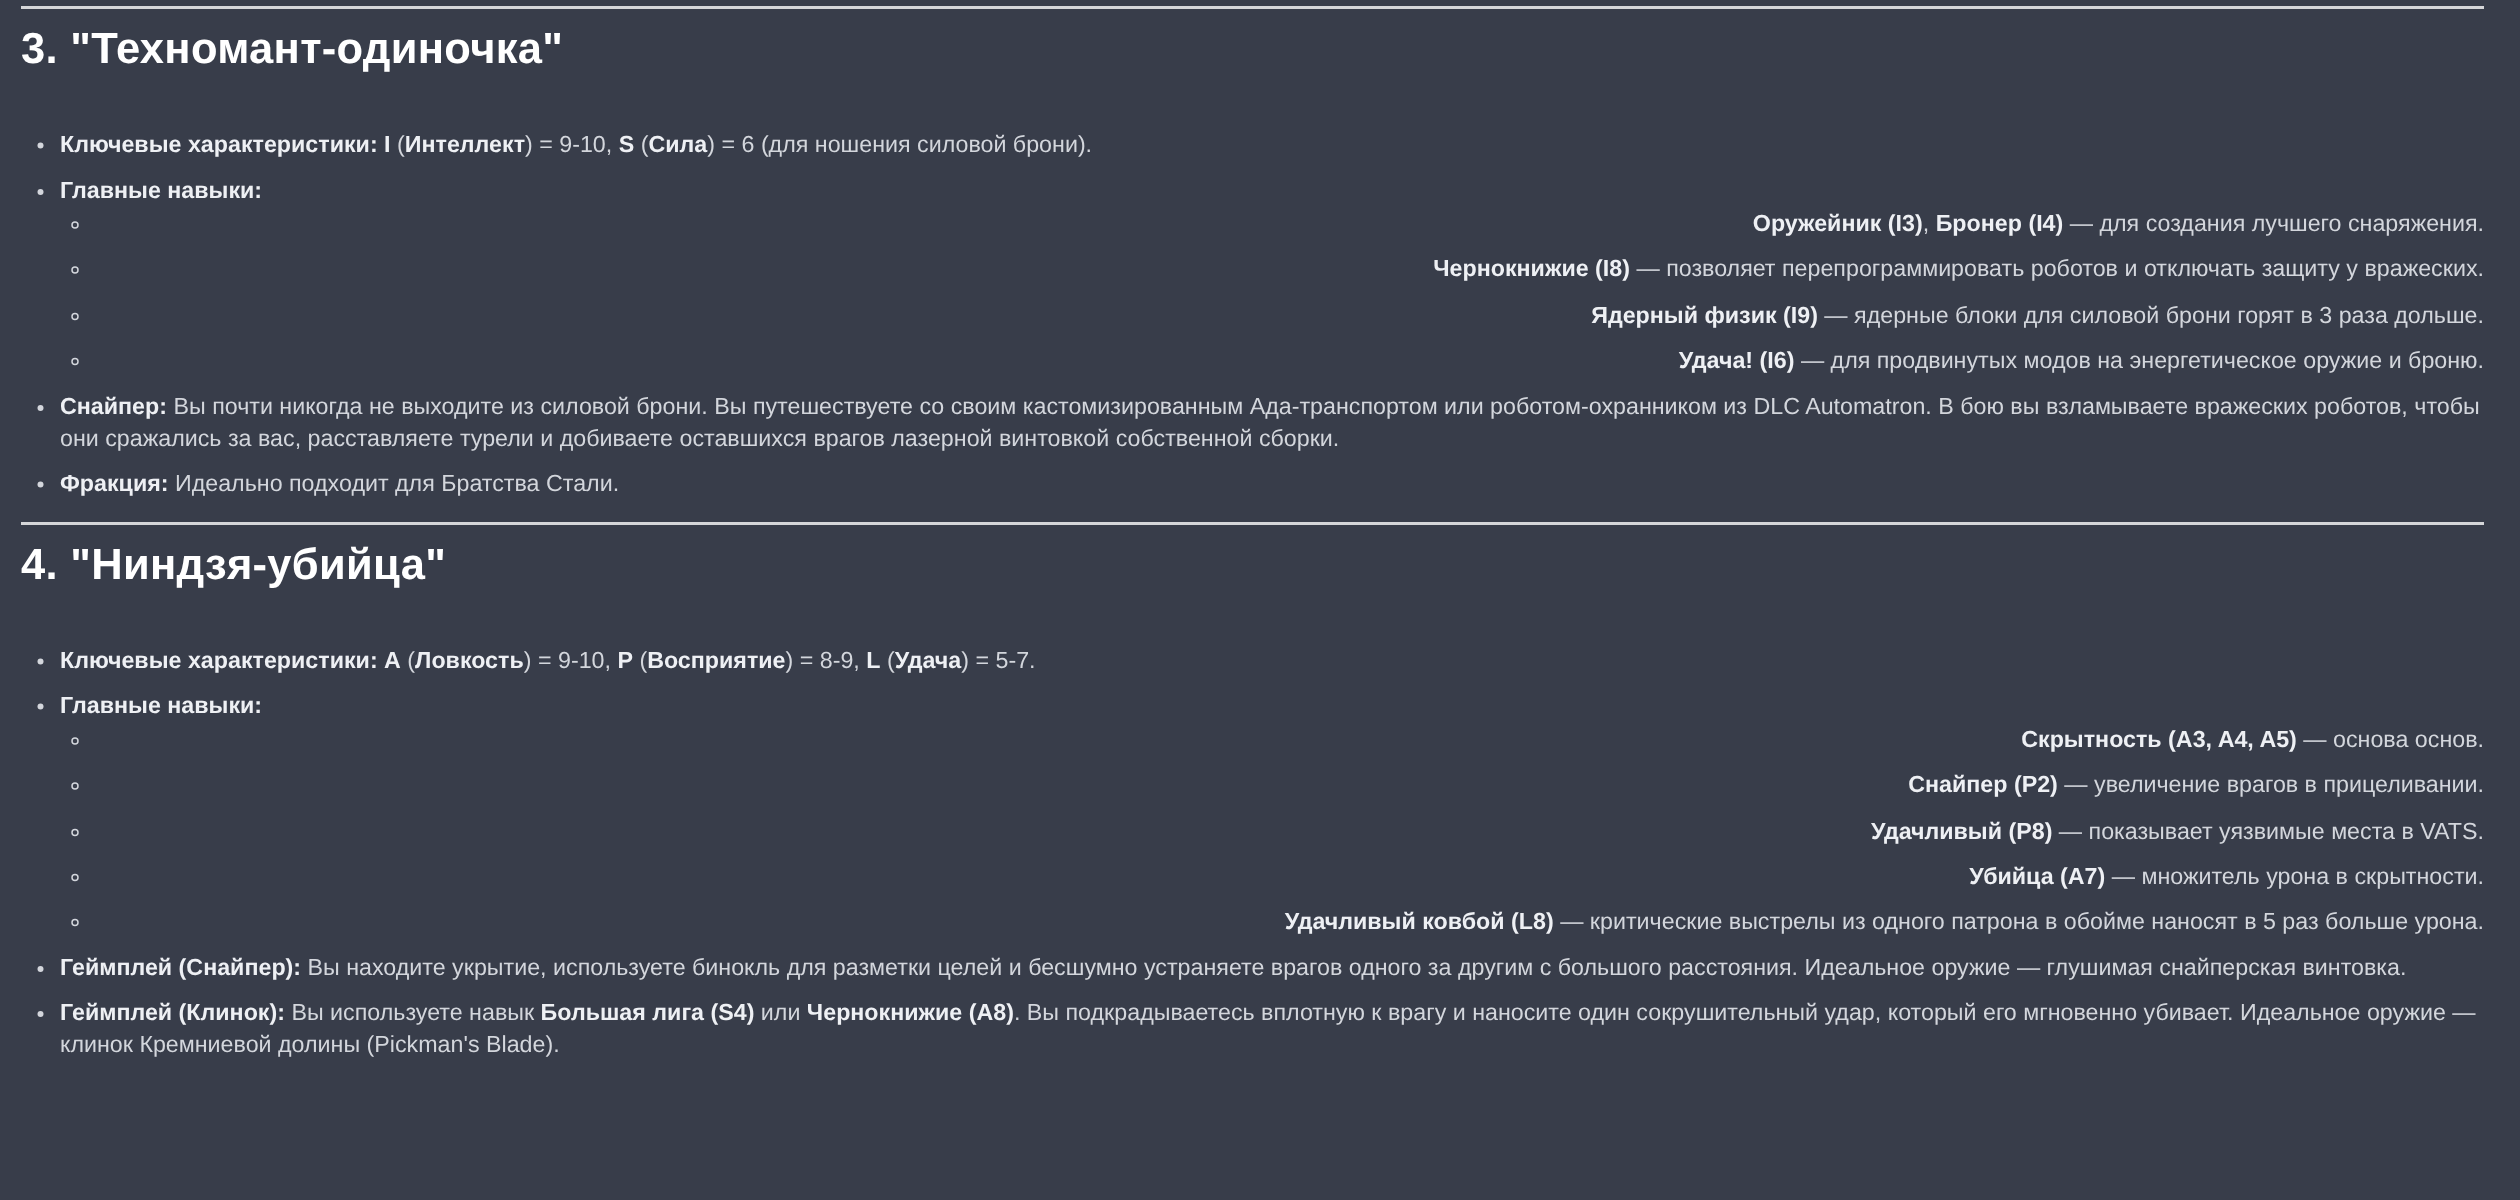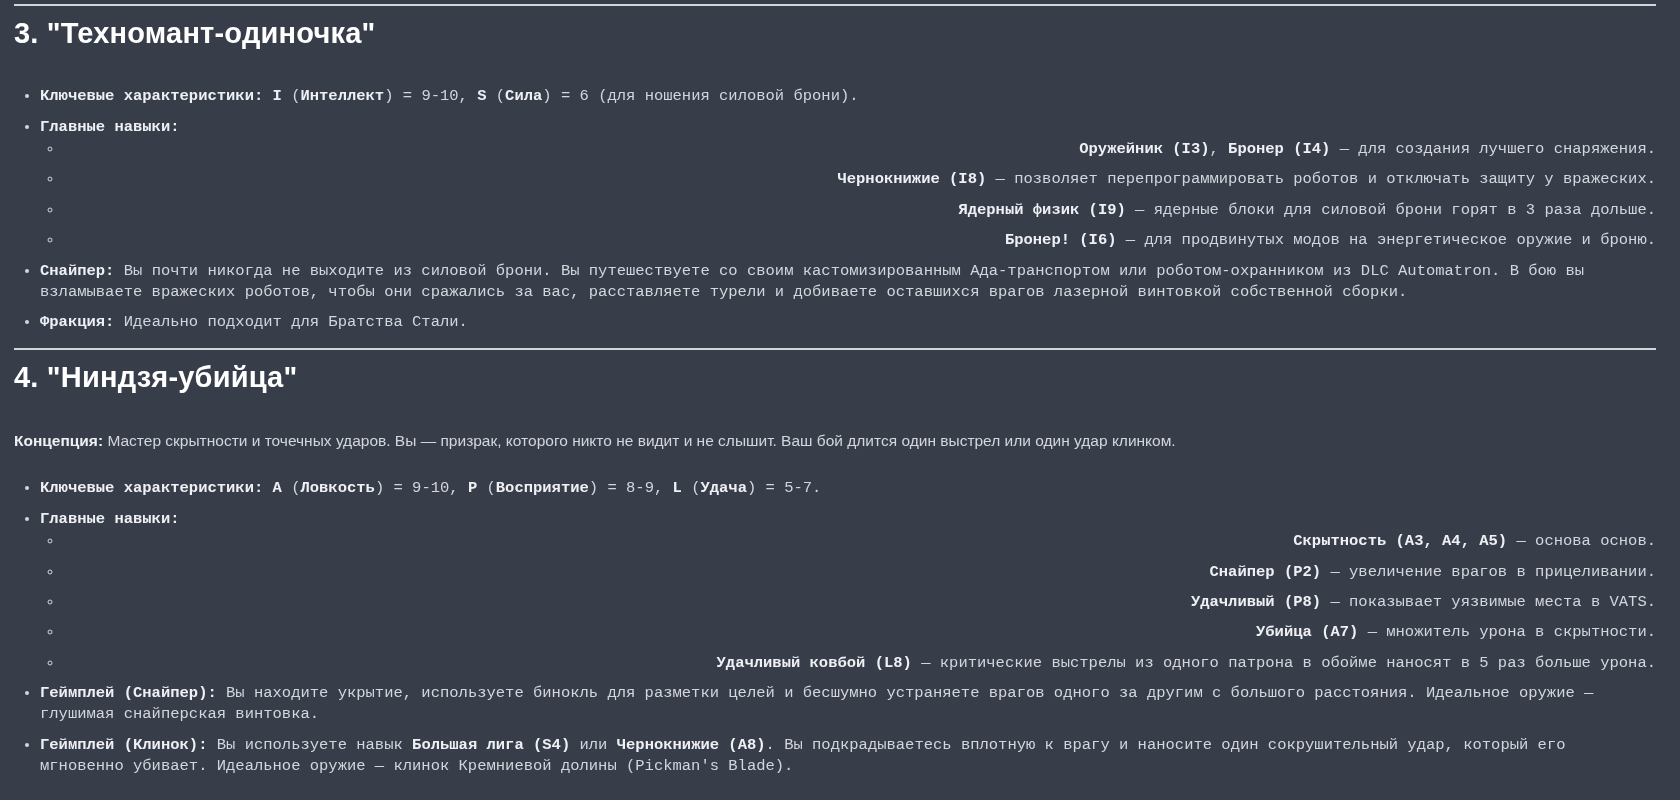--- a/index.html
+++ b/index.html
@@ -31,21 +31,20 @@
     font-weight:700;
     color:var(--heading);
     letter-spacing:.2px;
   }
   .doc h2:first-child{margin-top:0;}
   .doc p{margin:0 0 27px 0;}
   .doc ul{
     margin:0 0 10px 0;
     padding-left:26px;
     list-style:disc;
-    font-family:Liberation Mono, monospace;
   }
   .doc ul ul{
     list-style:circle;
     padding-left:23px;
     margin:1px 0 0 0;
     text-align:right;
   }
   .doc li{margin-bottom:9px;}
   .doc li::marker{color:var(--text);}
   .doc strong{font-weight:700;color:var(--bold);}
@@ -54,27 +53,26 @@
 <body>
 
 <main class="doc">
     <h2>3. "Техномант-одиночка"</h2>
     <ul>
       <li><strong>Ключевые характеристики: I</strong><span> (</span><strong>Интеллект</strong><span>) = 9-10, </span><strong>S</strong><span> (</span><strong>Сила</strong><span>) = 6 (для ношения силовой брони).</span></li>
       <li><strong>Главные навыки:</strong><ul>
           <li><strong>Оружейник (I3)</strong><span>, </span><strong>Бронер (I4)</strong><span> — для создания лучшего снаряжения.</span></li>
           <li><strong>Чернокнижие (I8)</strong><span> — позволяет перепрограммировать роботов и отключать защиту у вражеских.</span></li>
           <li><strong>Ядерный физик (I9)</strong><span> — ядерные блоки для силовой брони горят в 3 раза дольше.</span></li>
-          <li><strong>Бронер! (I6)</strong><span> — для продвинутых модов на энергетическое оружие и броню.</span></li>
+          <li><strong>Удача! (I6)</strong><span> — для продвинутых модов на энергетическое оружие и броню.</span></li>
         </ul></li>
       <li><strong>Снайпер:</strong><span> Вы почти никогда не выходите из силовой брони. Вы путешествуете со своим кастомизированным Ада-транспортом или роботом-охранником из DLC Automatron. В бою вы взламываете вражеских роботов, чтобы они сражались за вас, расставляете турели и добиваете оставшихся врагов лазерной винтовкой собственной сборки.</span></li>
       <li><strong>Фракция:</strong><span> Идеально подходит для Братства Стали.</span></li>
     </ul>
     <h2>4. "Ниндзя-убийца"</h2>
-    <p><strong>Концепция:</strong><span> Мастер скрытности и точечных ударов. Вы — призрак, которого никто не видит и не слышит. Ваш бой длится один выстрел или один удар клинком.</span></p>
     <ul>
       <li><strong>Ключевые характеристики: A</strong><span> (</span><strong>Ловкость</strong><span>) = 9-10, </span><strong>P</strong><span> (</span><strong>Восприятие</strong><span>) = 8-9, </span><strong>L</strong><span> (</span><strong>Удача</strong><span>) = 5-7.</span></li>
       <li><strong>Главные навыки:</strong><ul>
           <li><strong>Скрытность (A3, A4, A5)</strong><span> — основа основ.</span></li>
           <li><strong>Снайпер (P2)</strong><span> — увеличение врагов в прицеливании.</span></li>
           <li><strong>Удачливый (P8)</strong><span> — показывает уязвимые места в VATS.</span></li>
           <li><strong>Убийца (A7)</strong><span> — множитель урона в скрытности.</span></li>
           <li><strong>Удачливый ковбой (L8)</strong><span> — критические выстрелы из одного патрона в обойме наносят в 5 раз больше урона.</span></li>
         </ul></li>
       <li><strong>Геймплей (Снайпер):</strong><span> Вы находите укрытие, используете бинокль для разметки целей и бесшумно устраняете врагов одного за другим с большого расстояния. Идеальное оружие — глушимая снайперская винтовка.</span></li>

